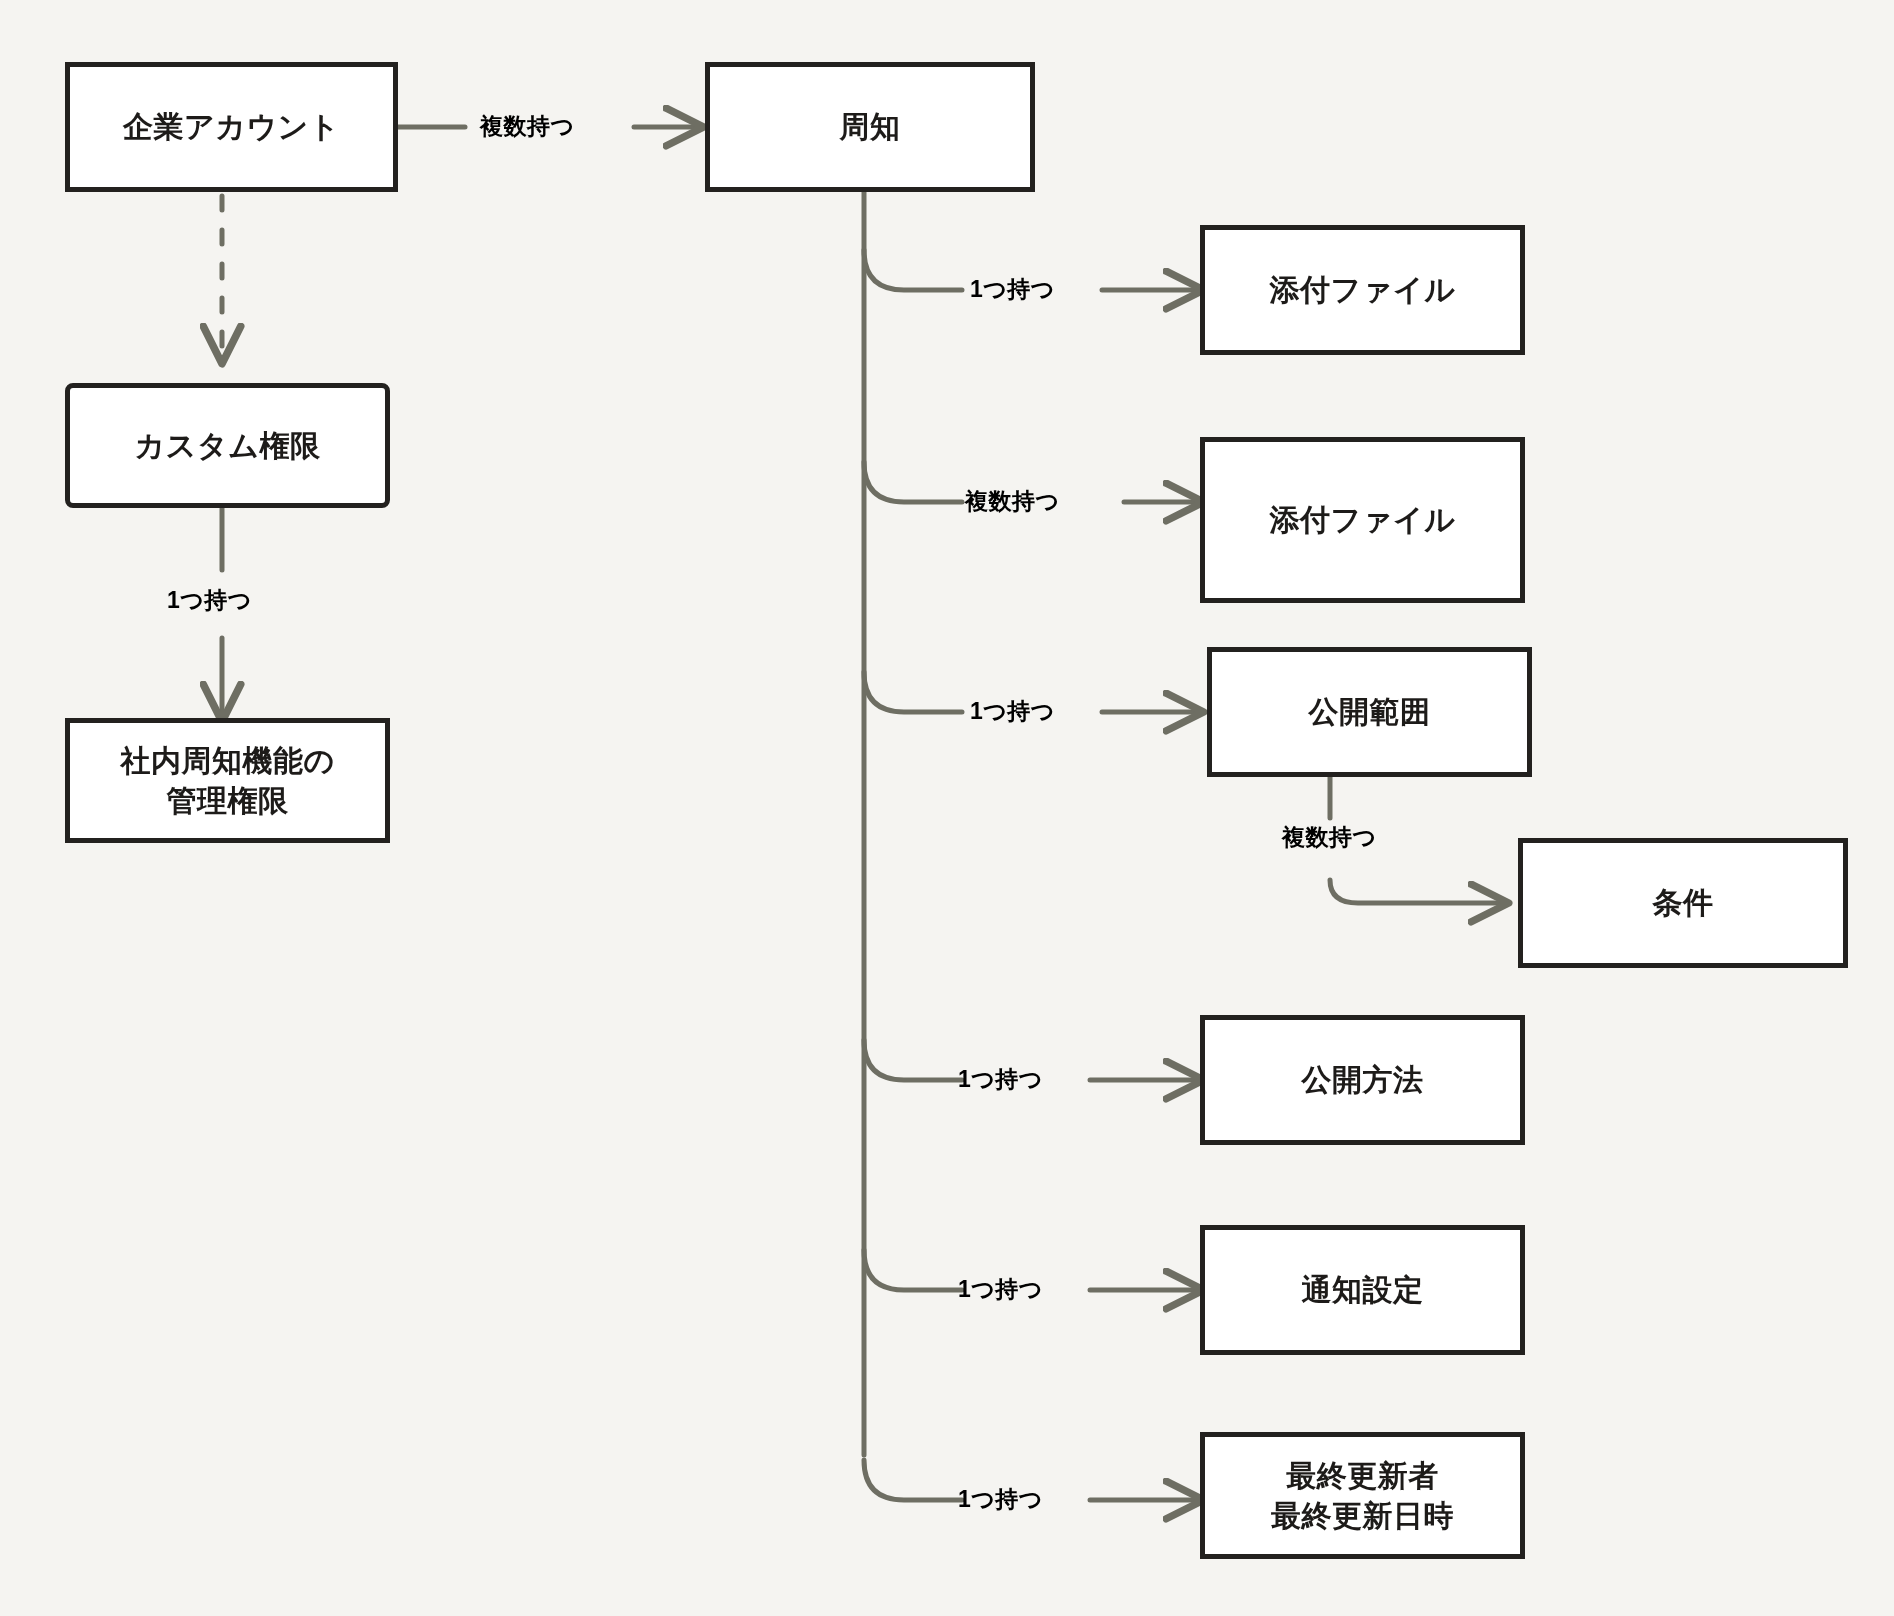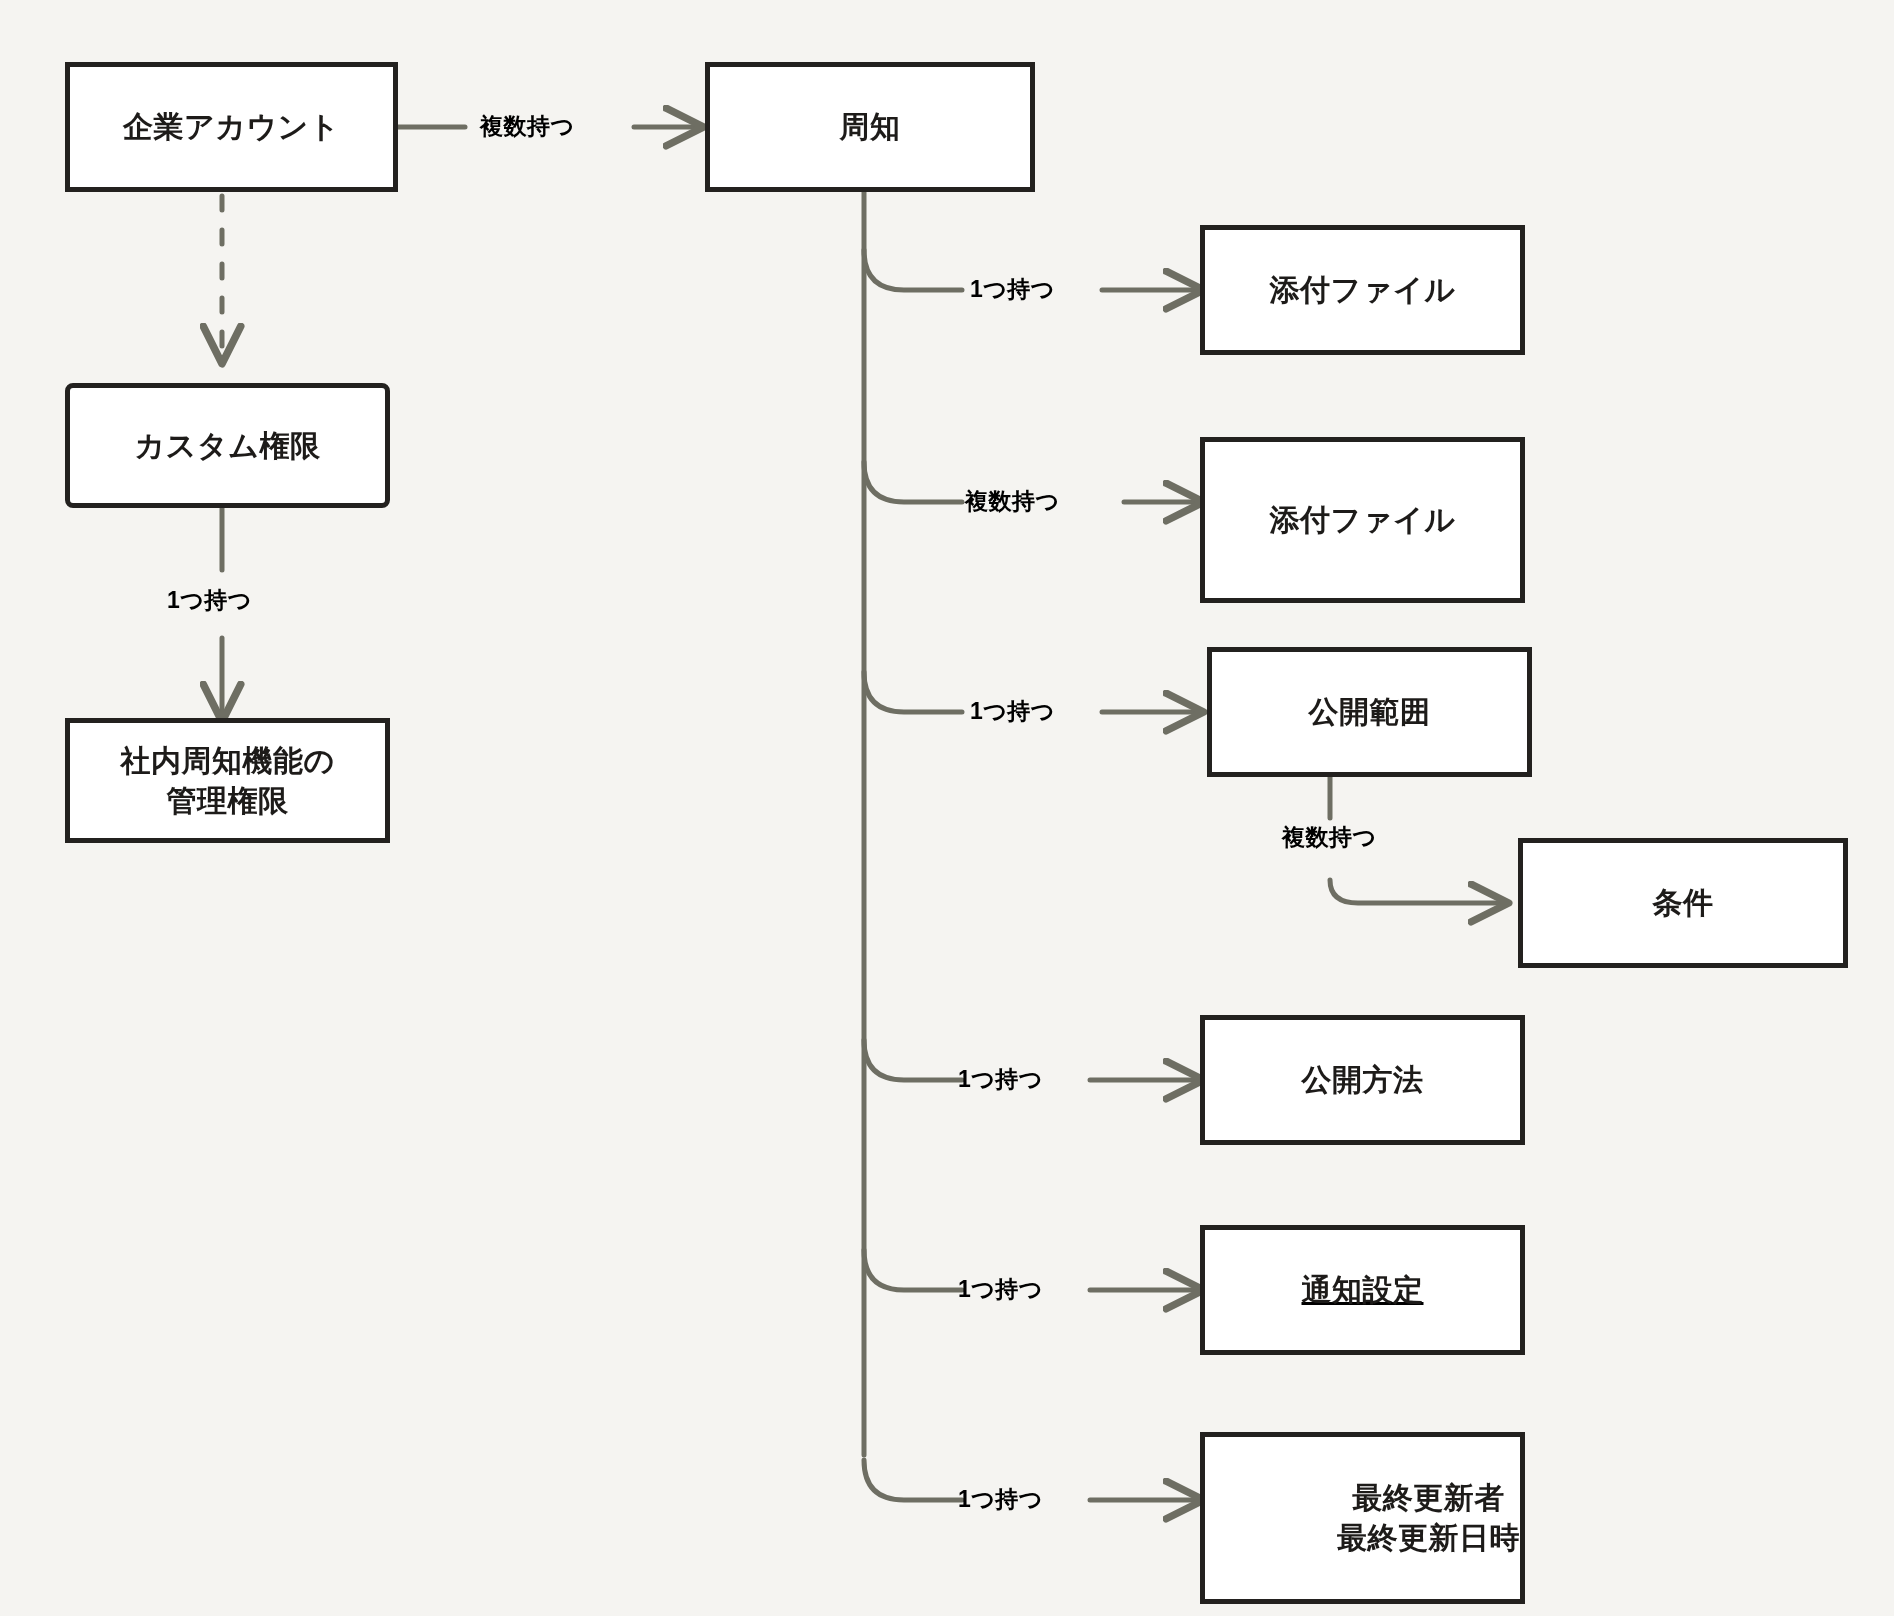--- a/index.html
+++ b/index.html
@@ -130,25 +130,25 @@
   </div>
 
   <div class="node" style="left:1518px; top:838px; width:330px; height:130px;align-items:center;">
     <span class="node-label">条件</span>
   </div>
 
   <div class="node" style="left:1200px; top:1015px; width:325px; height:130px;">
     <span class="node-label">公開方法</span>
   </div>
 
-  <div class="node" style="left:1200px; top:1225px; width:325px; height:130px;text-decoration:underline;">
+  <div class="node" style="left:1200px; top:1225px; width:325px; height:130px;">
     <span class="node-label">通知設定</span>
   </div>
 
-  <div class="node" style="left:1200px; top:1432px; width:325px; height:172px;justify-content:flex-end;">
+  <div class="node" style="left:1200px; top:1432px; width:325px; height:127px;">
     <span class="node-label">最終更新者
 最終更新日時</span>
   </div>
 
   <div class="edge-label" style="left:480px; top:111px;">複数持つ</div>
 
   <div class="edge-label" style="left:167px; top:585px;">1つ持つ</div>
 
   <div class="edge-label" style="left:970px; top:274px;">1つ持つ</div>
 

